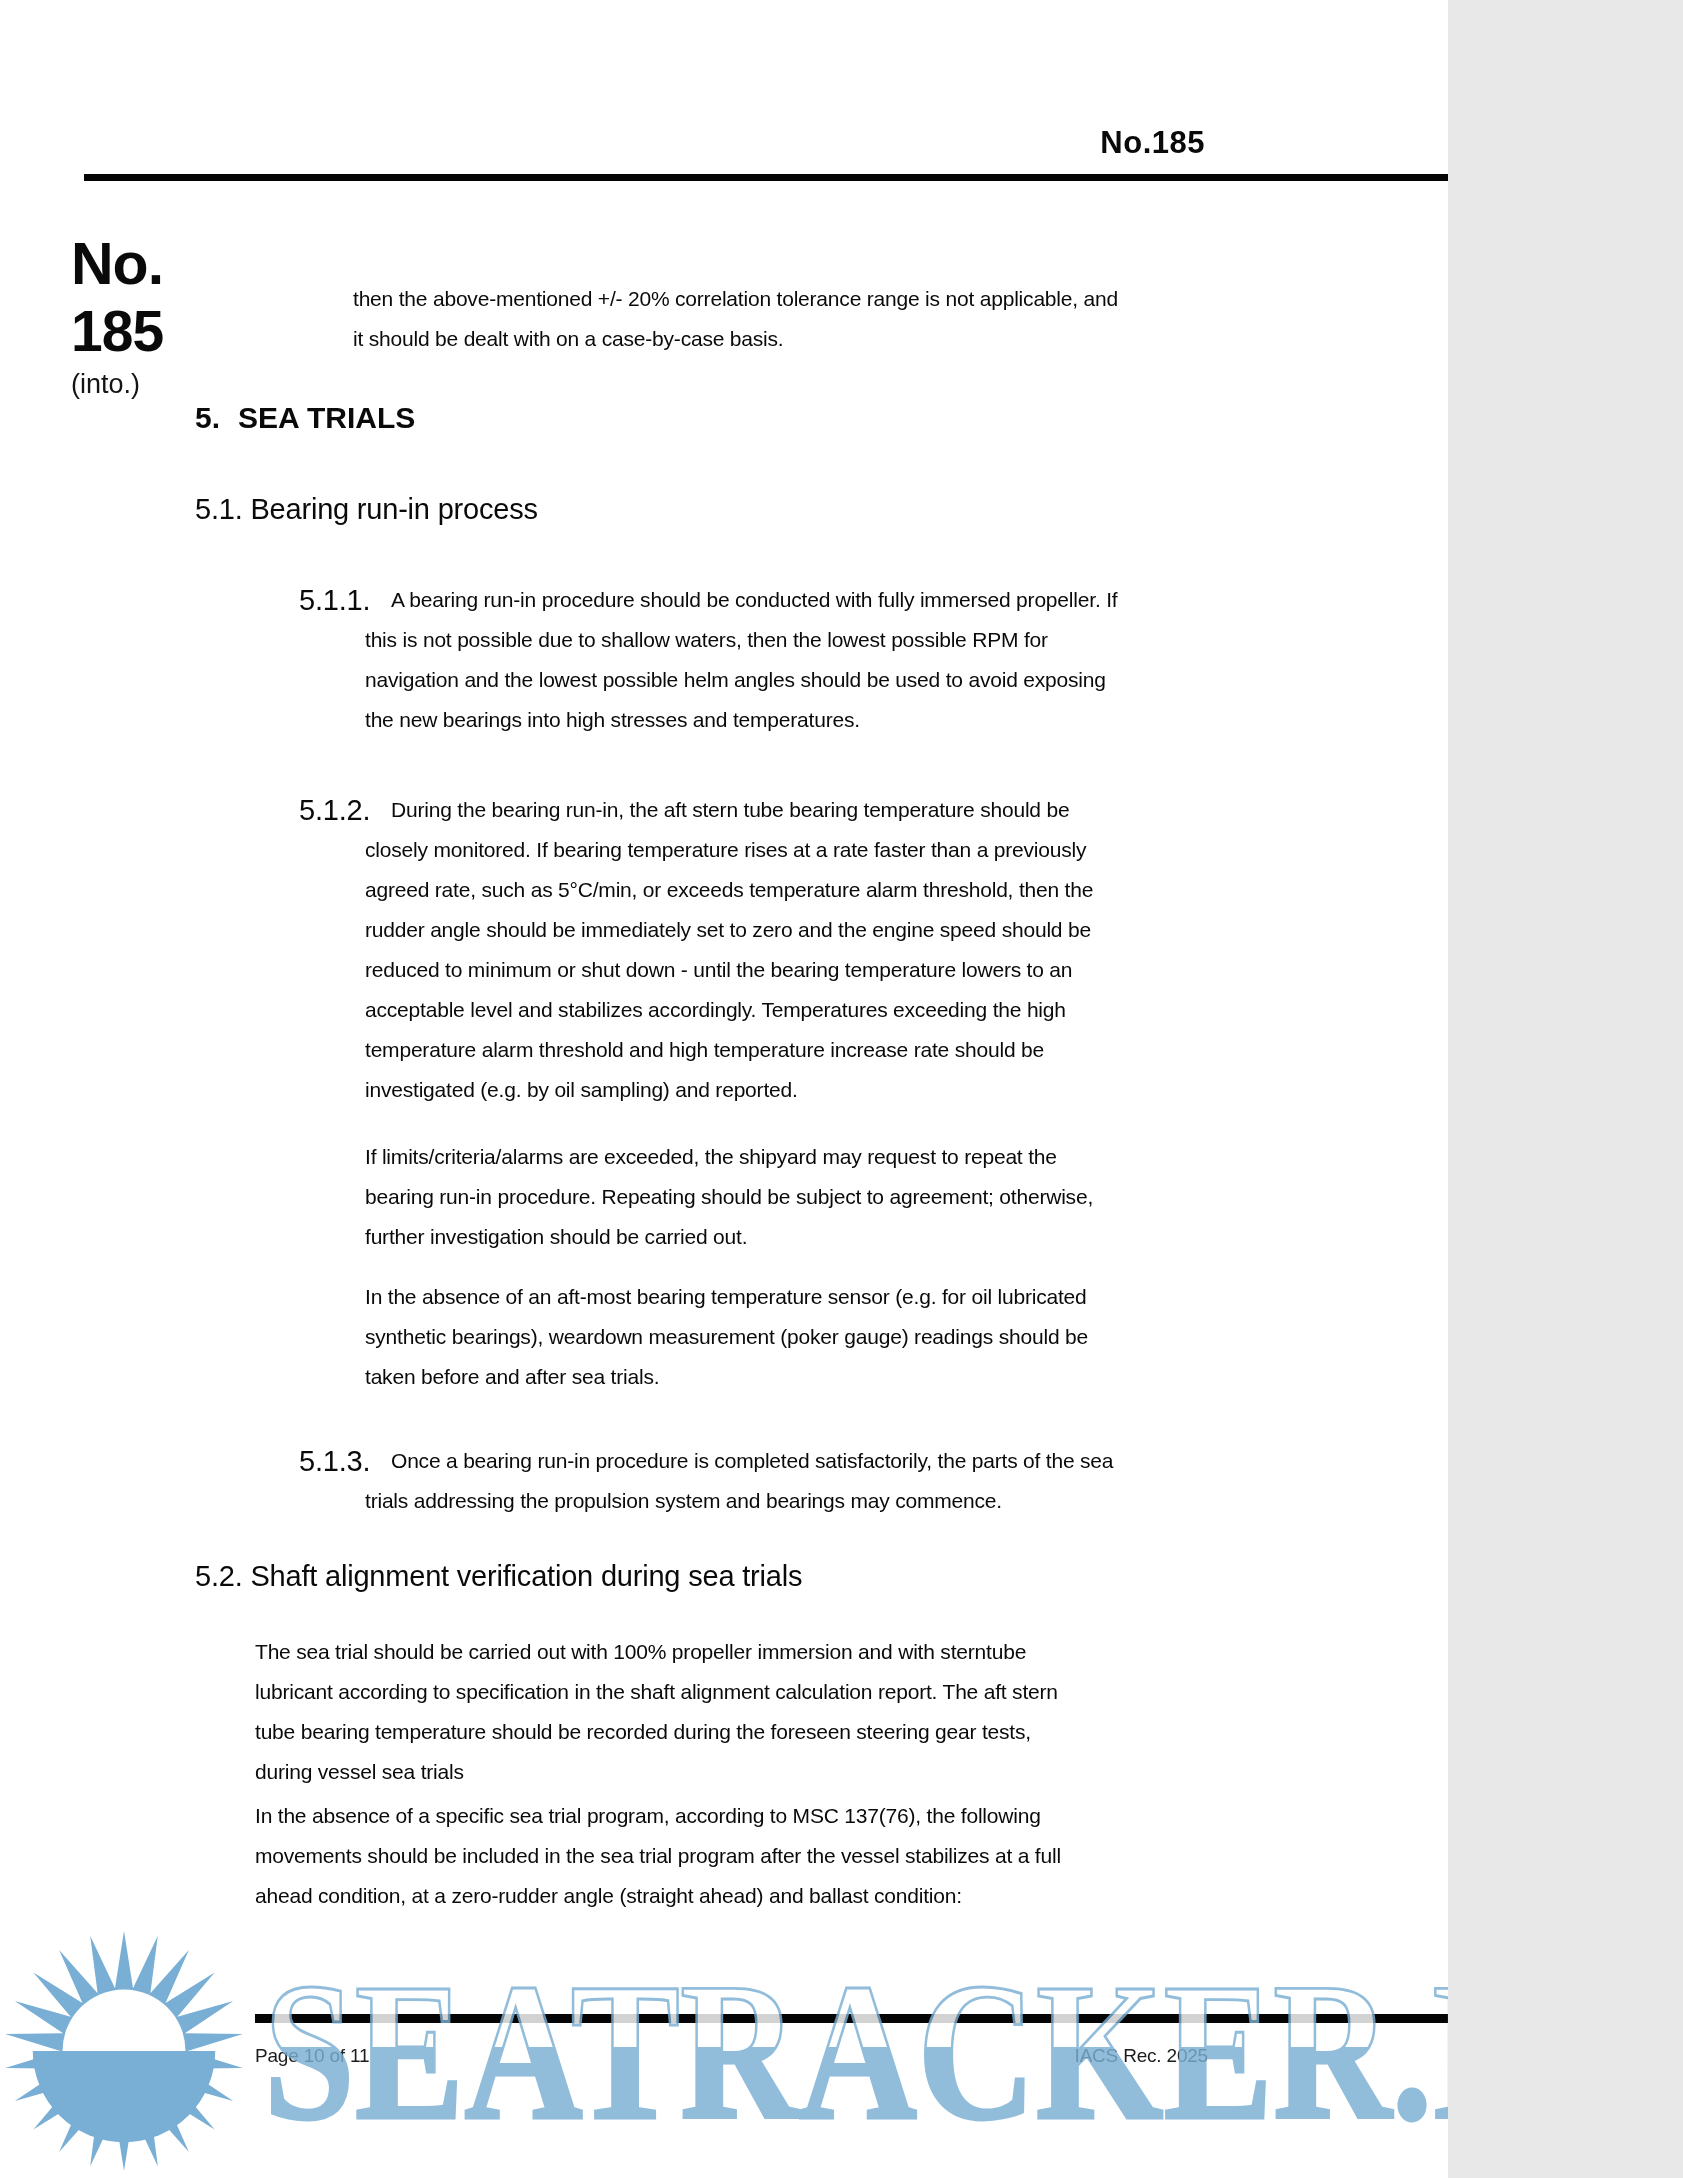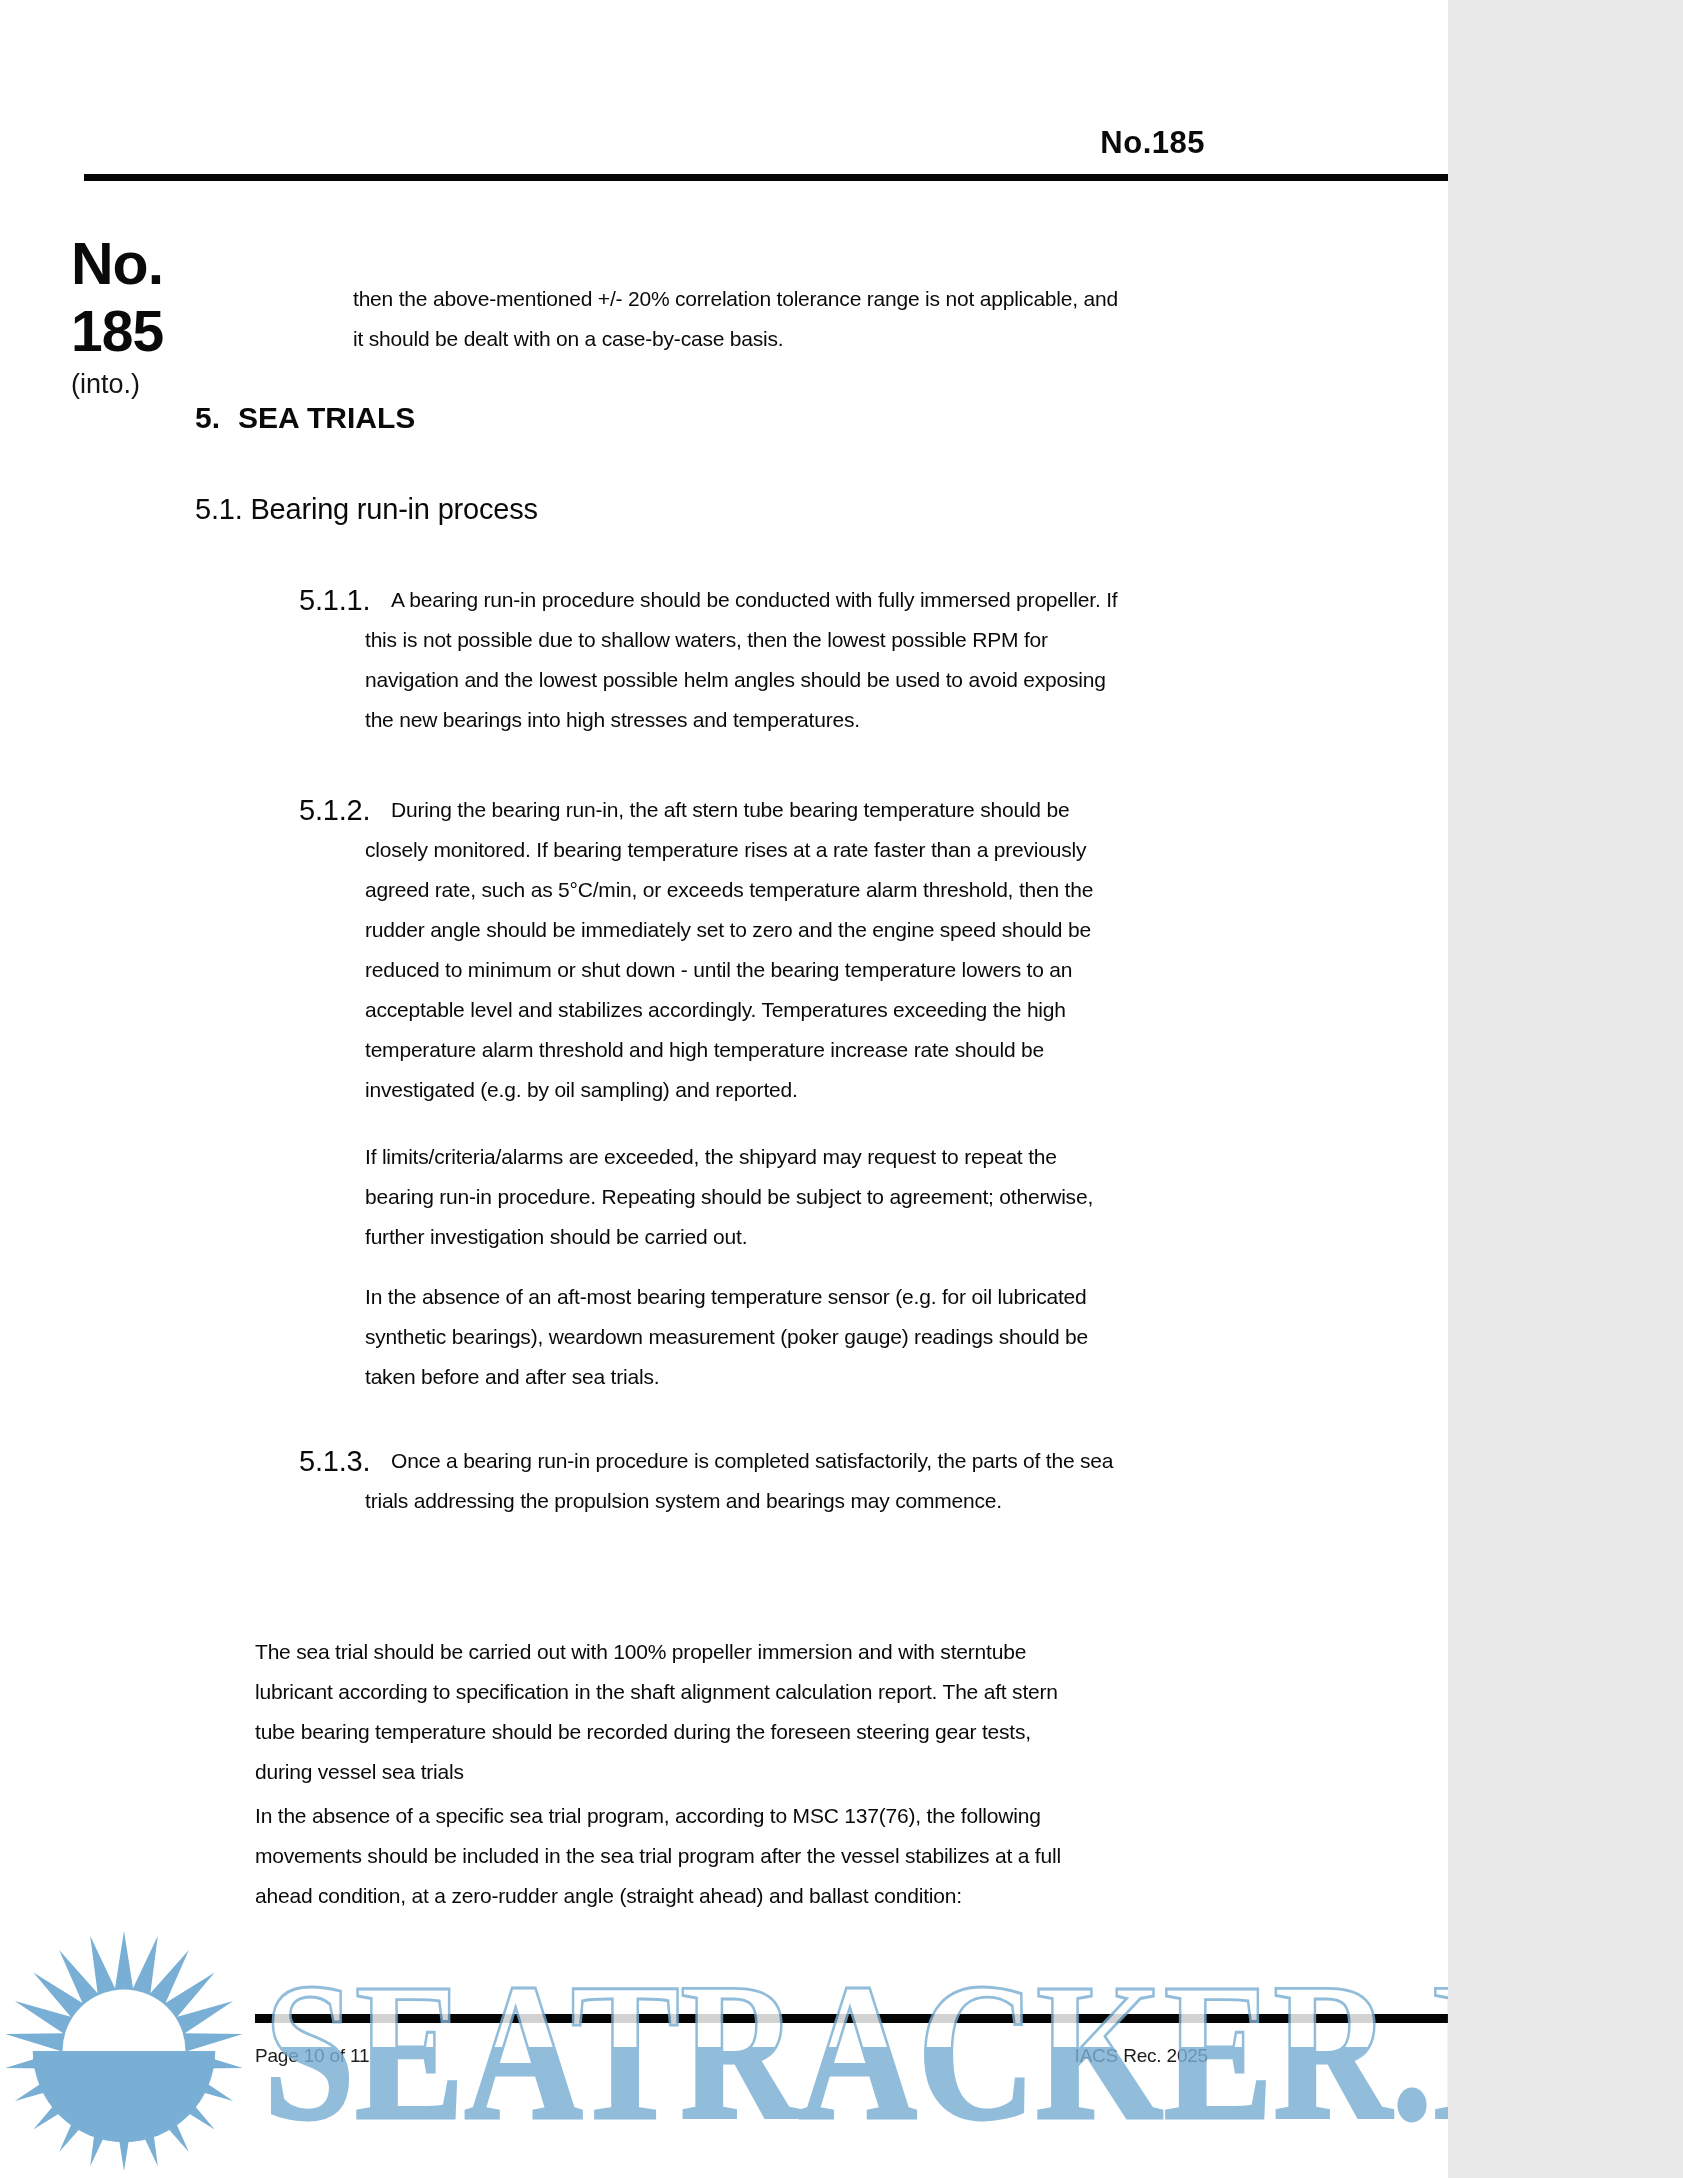--- a/index.html
+++ b/index.html
@@ -91,20 +91,24 @@
 taken before and after sea trials.</div>
 
   <div class="abs body-text" style="left:365px; top:1137px; width:1158px;">If limits/criteria/alarms are exceeded, the shipyard may request to repeat the
 bearing run-in procedure. Repeating should be subject to agreement; otherwise,
 further investigation should be carried out.</div>
 
   <div class="abs body-text clause-num" style="left:299px; top:1441px;">5.1.3.</div>
   <div class="abs body-text clause-text" style="left:365px; top:1441px; width:1158px;">Once a bearing run-in procedure is completed satisfactorily, the parts of the sea
 trials addressing the propulsion system and bearings may commence.</div>
 
+  <div class="abs h-sub" style="left:195px; top:1560px;">
+    <span>5.2.</span>
+    <span>Shaft alignment verification during sea trials</span>
+  </div>
 
   <div class="abs body-text" style="left:255px; top:1632px; width:1277px;">The sea trial should be carried out with 100% propeller immersion and with sterntube
 lubricant according to specification in the shaft alignment calculation report. The aft stern
 tube bearing temperature should be recorded during the foreseen steering gear tests,
 during vessel sea trials</div>
 
   <div class="abs body-text" style="left:255px; top:1796px; width:1277px;">In the absence of a specific sea trial program, according to MSC 137(76), the following
 movements should be included in the sea trial program after the vessel stabilizes at a full
 ahead condition, at a zero-rudder angle (straight ahead) and ballast condition:</div>
 

